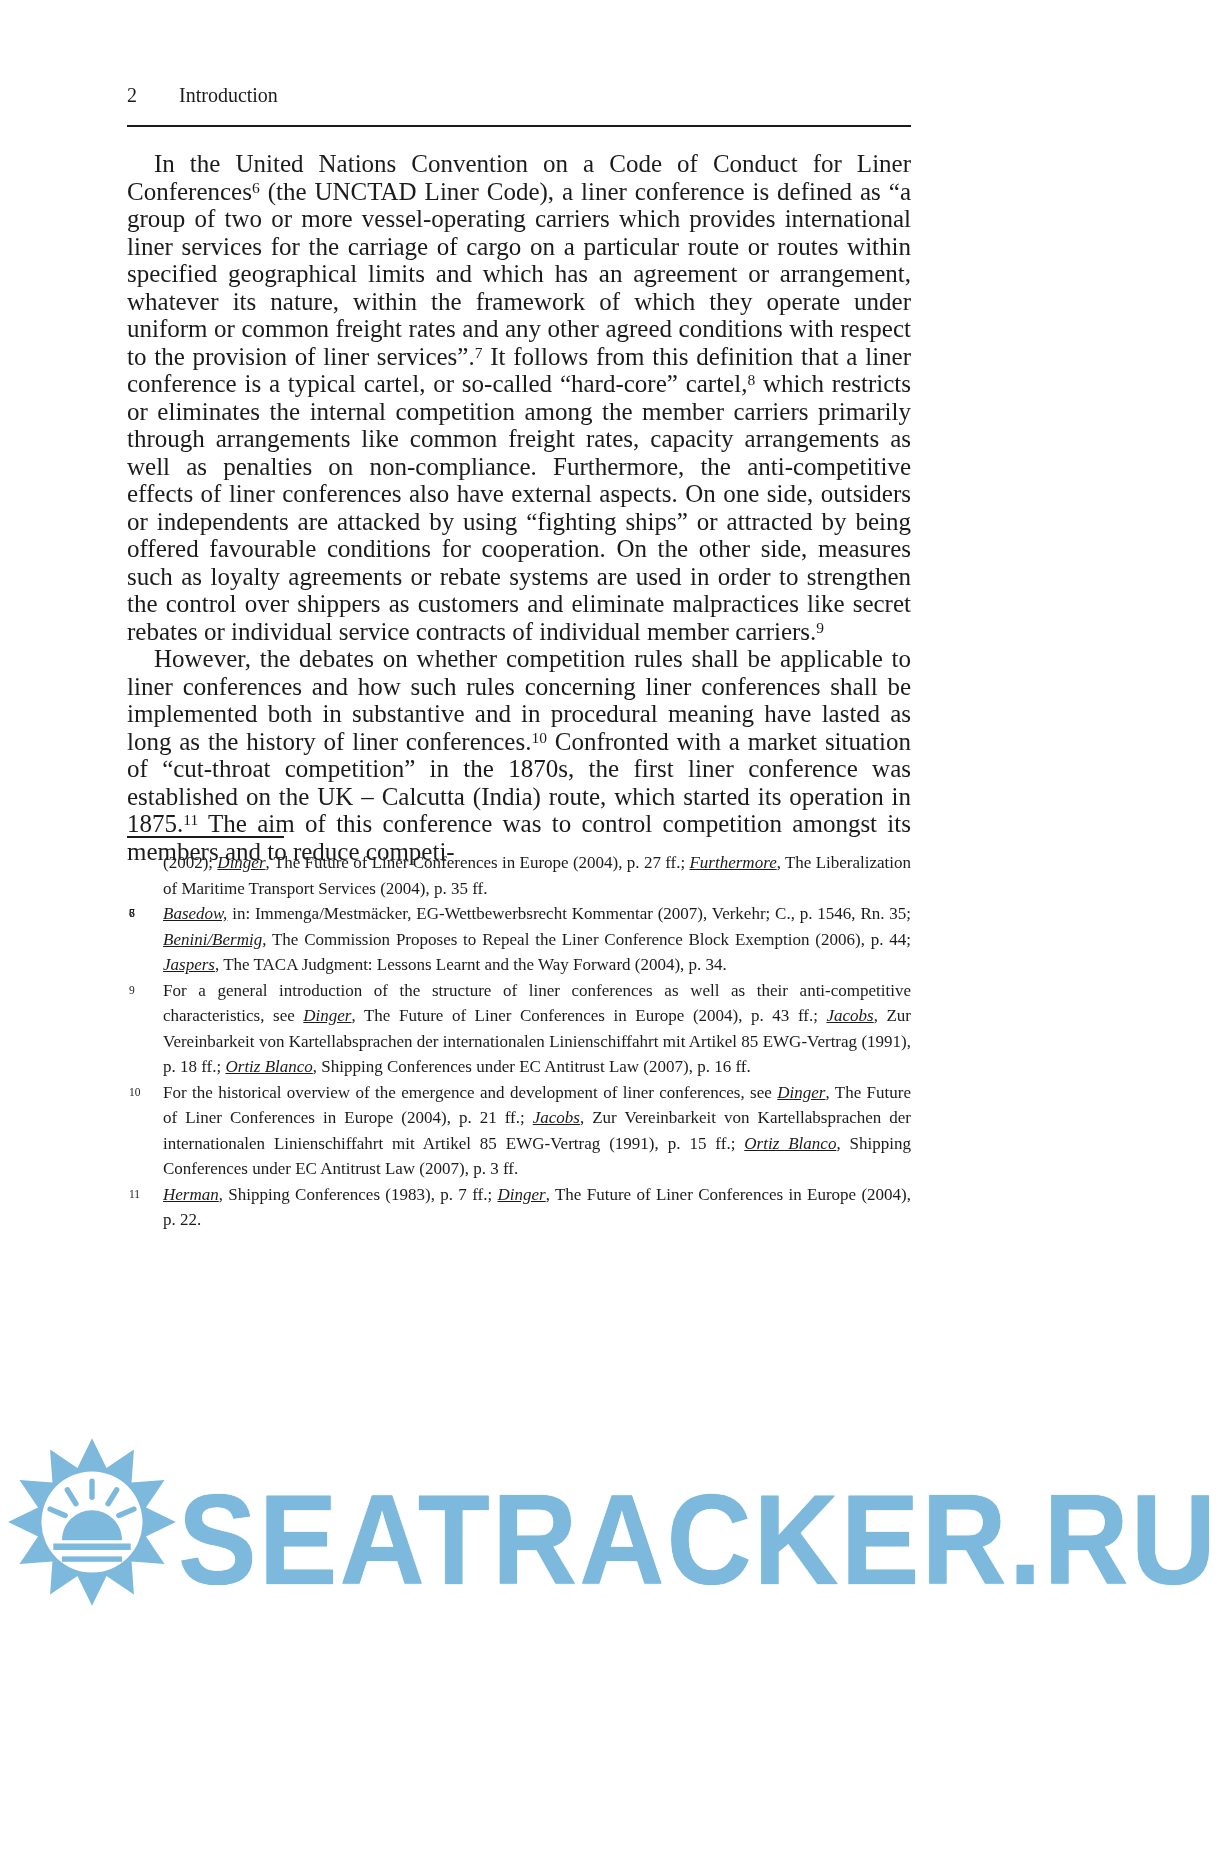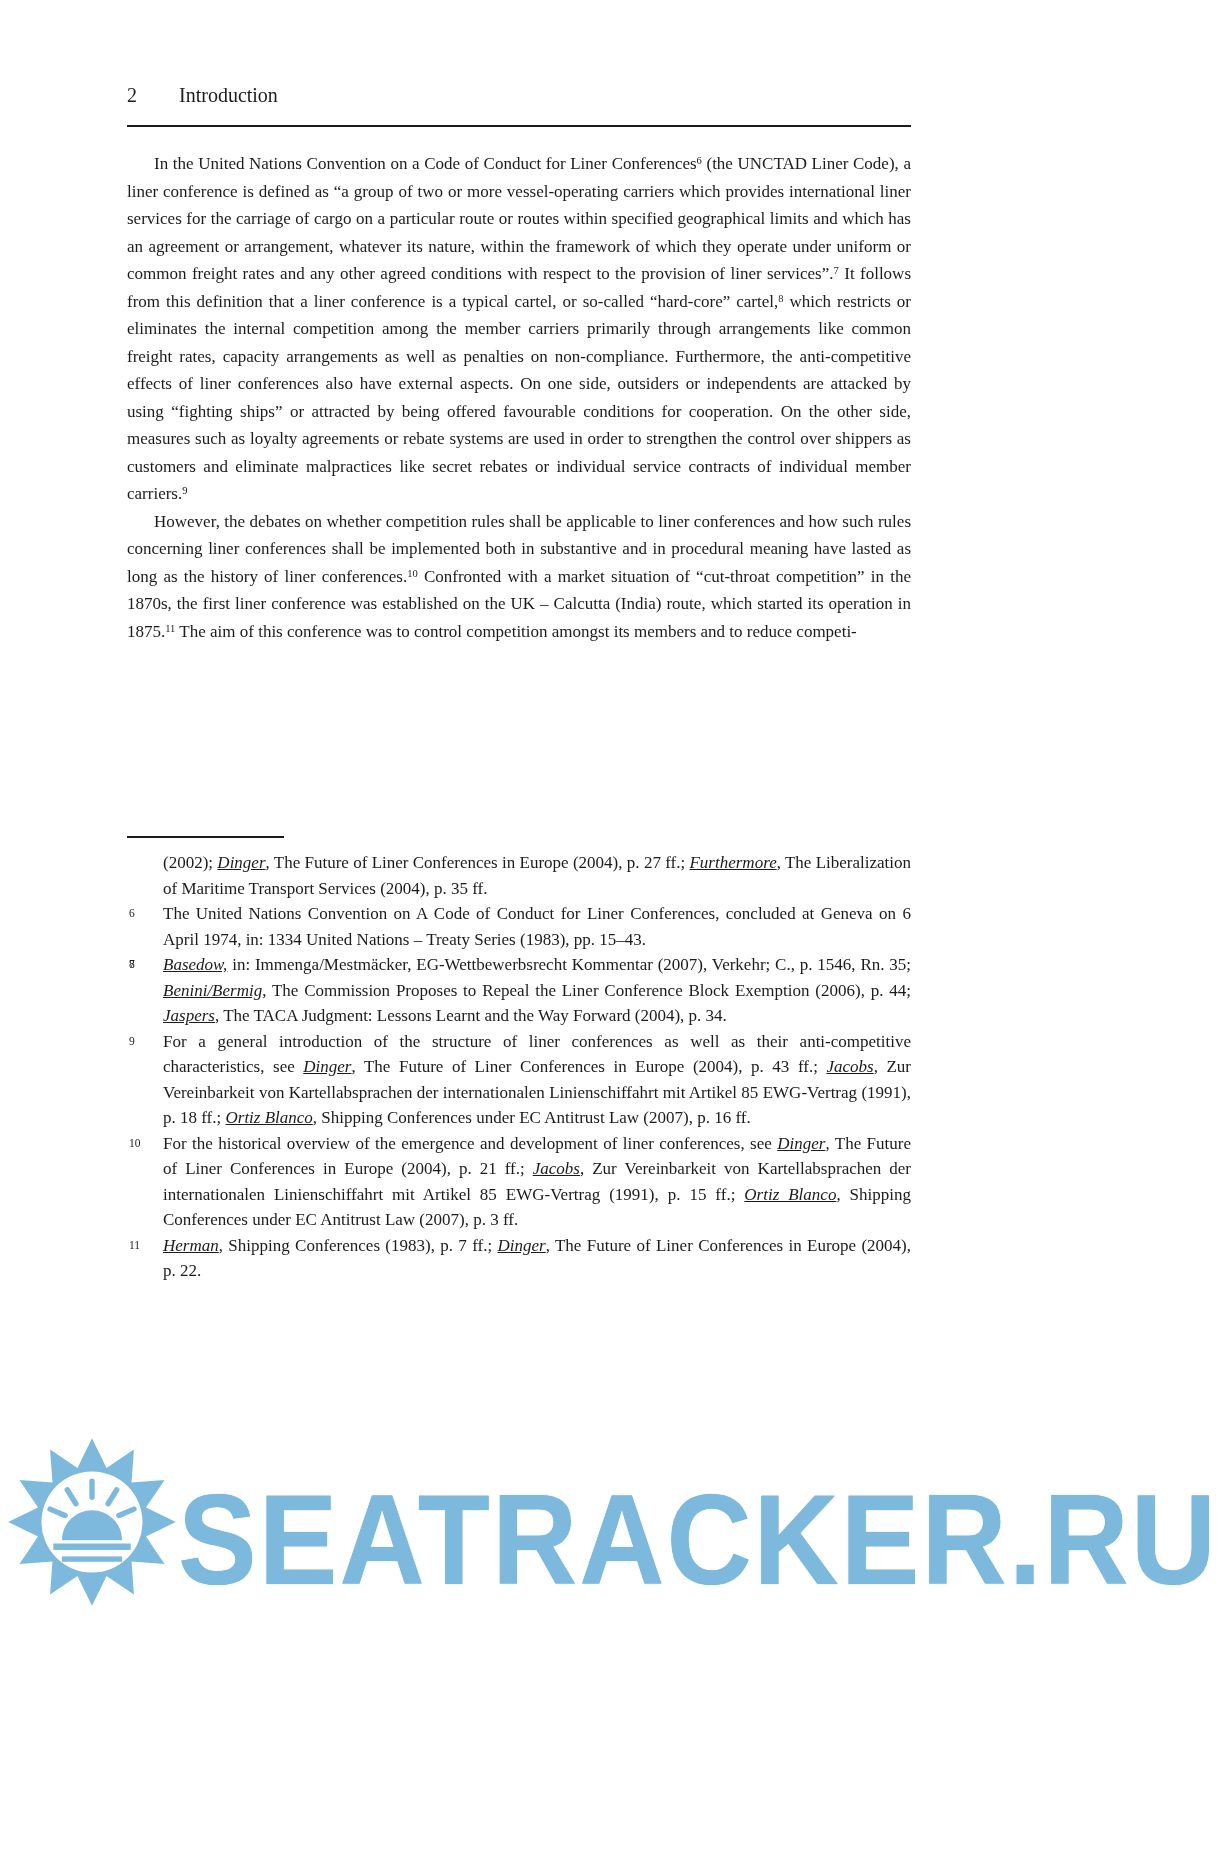--- a/index.html
+++ b/index.html
@@ -18,21 +18,21 @@
     position:absolute; left:127px; top:84px; width:784px;
     font-size:20px;
     padding-bottom:18px;
     border-bottom:2px solid #1b1b1b;
     display:flex; align-items:baseline;
   }
   .page-num { margin-right:42px; }
   
   .body-text {
     position:absolute; left:127px; top:150px; width:784px;
-    font-size:17px; line-height:27.5px;
+    font-size:25px; line-height:27.5px;
     text-align:justify;
   }
   .body-para { text-indent:27px; }
   sup {
     font-size:0.62em;
     line-height:0;
     vertical-align:baseline;
     position:relative; top:-0.45em;
   }
   .it { font-style:italic;text-decoration:underline; }
@@ -87,21 +87,20 @@
   <div class="footnotes">
     <div class="fn-rule"></div>
 
     <div class="footnote">
       <span class="fn-num"></span>
       <span class="fn-text"><span>(2002); </span><span class="it">Dinger</span><span>, The Future of Liner Conferences in Europe (2004), p. 27 ff.; </span><span class="it">Furthermore</span><span>, The Liberalization of Maritime Transport Services (2004), p. 35 ff.</span></span>
     </div>
 
     <div class="footnote">
       <span class="fn-num">6</span>
-      <span class="fn-text"><span>The United Nations Convention on A Code of Conduct for Liner Conferences, concluded at Geneva on 6 April 1974, in: 1334 United Nations – Treaty Series (1983), pp. 15–43.</span></span>
     </div>
 
     <div class="footnote">
       <span class="fn-num">7</span>
     </div>
 
     <div class="footnote">
       <span class="fn-num">8</span>
       <span class="fn-text"><span class="it">Basedow,</span><span> in: Immenga/Mestmäcker, EG-Wettbewerbsrecht Kommentar (2007), Verkehr; C., p. 1546, Rn. 35; </span><span class="it">Benini/Bermig</span><span>, The Commission Proposes to Repeal the Liner Conference Block Exemption (2006), p. 44; </span><span class="it">Jaspers</span><span>, The TACA Judgment: Lessons Learnt and the Way Forward (2004), p. 34.</span></span>
     </div>

